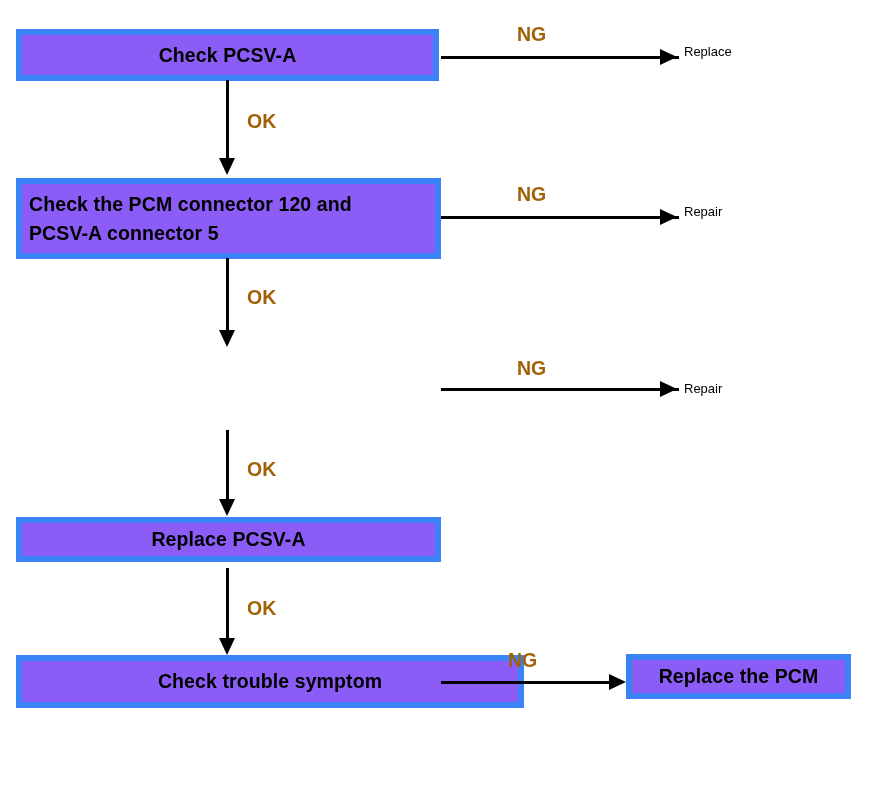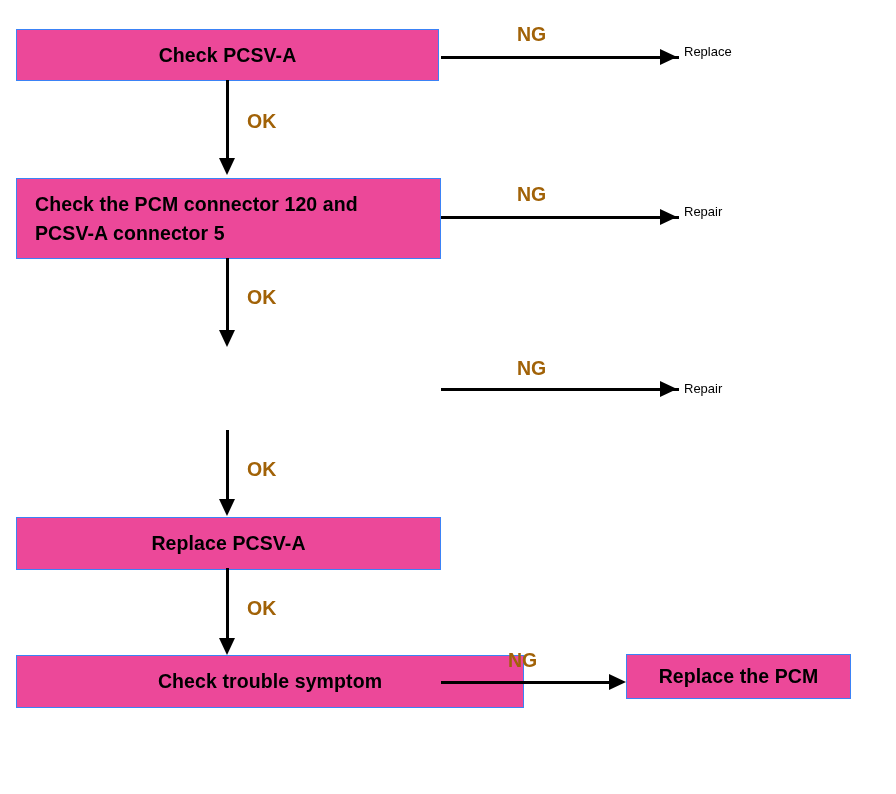--- a/index.html
+++ b/index.html
@@ -20,49 +20,49 @@
     left: 0;
     top: 0;
     width: 896px;
     height: 794px;
   }
 
   
   .box {
     position: absolute;
     box-sizing: border-box;
-    border: 1px solid #3b82f6;
-    background: #ec4899;
+    border: 6px solid #3b82f6;
+    background: #8b5cf6;
     display: flex;
     flex-direction: column;
     justify-content: center;
   }
   .box .line {
     font-size: 19.5px;
     font-weight: bold;
     color: #000000;
     line-height: 1.45;
     letter-spacing: 0.1px;
     white-space: nowrap;
   }
   .box.center .line {
     text-align: center;
   }
   .box.left {
-    padding-left: 18px;
+    padding-left: 7px;
   }
   .box.left .line {
     text-align: left;
   }
 
   
   #box-check-pcsv-a      { left: 16px;  top: 29px;  width: 423px; height: 52px; }
   #box-check-connectors  { left: 16px;  top: 178px; width: 425px; height: 81px; }
   #box-check-harness     { left: 16px;  top: 350px; width: 425px; height: 81px; }
-  #box-replace-pcsv-a    { left: 16px;  top: 517px; width: 425px; height: 53px; }
+  #box-replace-pcsv-a    { left: 16px;  top: 517px; width: 425px; height: 45px; }
   #box-check-symptom     { left: 16px;  top: 655px; width: 508px; height: 53px; }
   #box-replace-pcm       { left: 626px; top: 654px; width: 225px; height: 45px; }
 
   
   .hline {
     position: absolute;
     height: 3px;
     background: #000000;
   }
   .vline {

